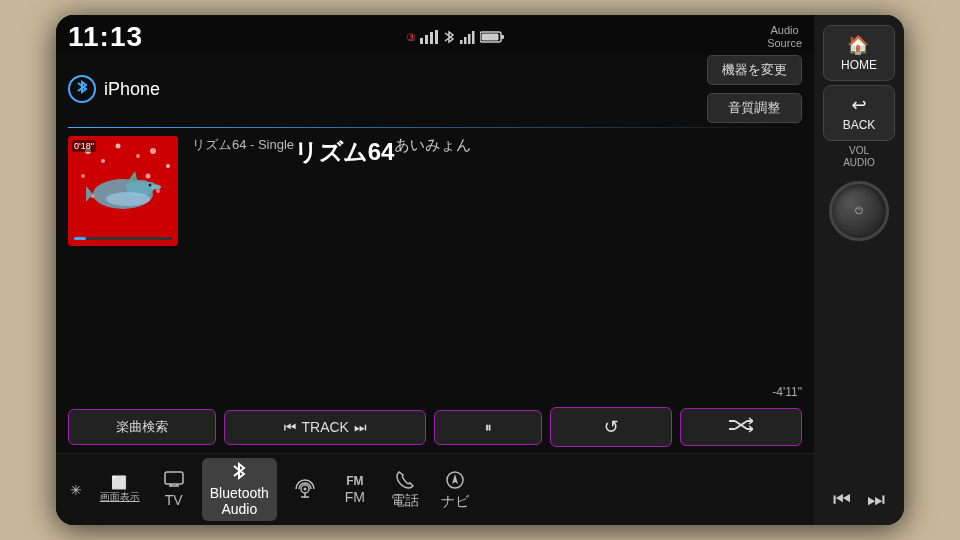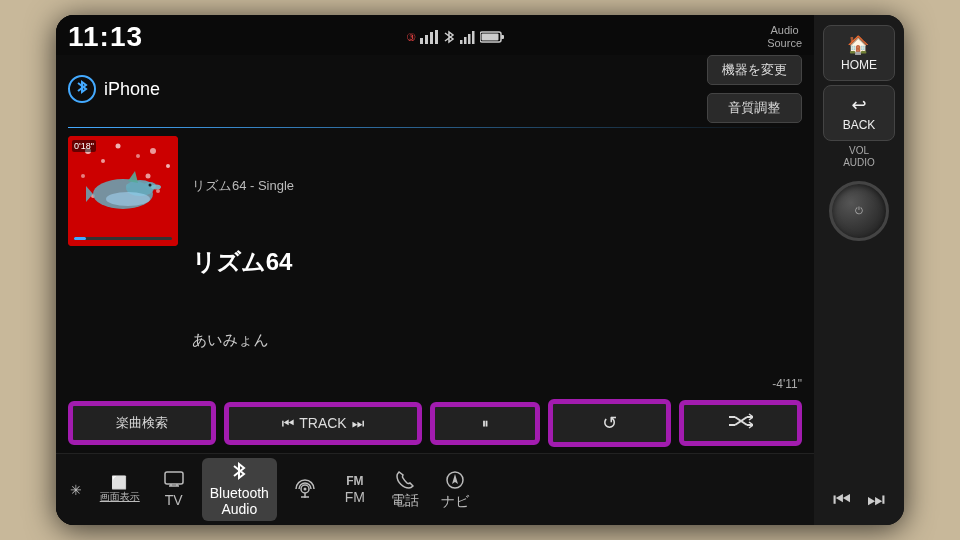--- a/index.html
+++ b/index.html
@@ -158,24 +158,22 @@
       left: 4px;
       color: #fff;
       font-size: 9px;
       background: rgba(0,0,0,0.5);
       padding: 1px 2px;
       border-radius: 2px;
     }
     .track-info {
       flex: 1;
       display: flex;
-      flex-direction: column;
-      justify-content: center;
+      justify-content: flex-start;
       position: relative;
-      gap: 47px;
     }
     .track-album {
       color: #bbb;
       font-size: 13px;
       margin-bottom: 4px;
     }
     .track-title {
       color: white;
       font-size: 24px;
       font-weight: bold;
@@ -195,21 +193,21 @@
     
     .controls-area {
       display: flex;
       flex-direction: row;
       gap: 8px;
       margin-top: 8px;
       align-items: center;
     }
     .ctrl-btn {
       background: #222;
-      border: 5px solid #a21caf;
+      border: 1px solid #a21caf;
       border-radius: 6px;
       color: #ddd;
       font-size: 14px;
       padding: 8px 0;
       cursor: pointer;
       text-align: center;
       display: flex;
       align-items: center;
       justify-content: center;
       gap: 5px;

